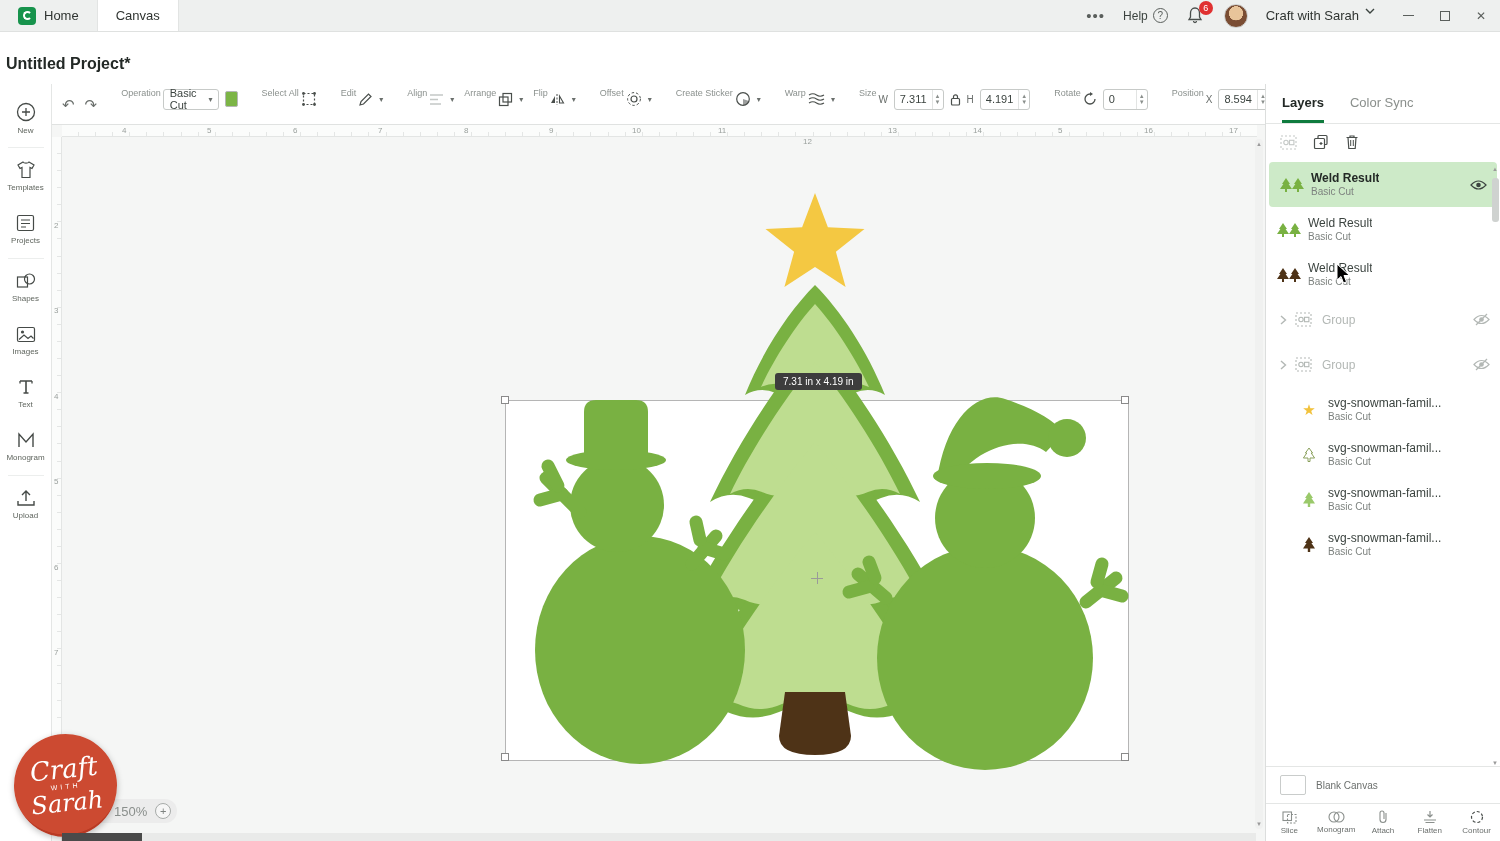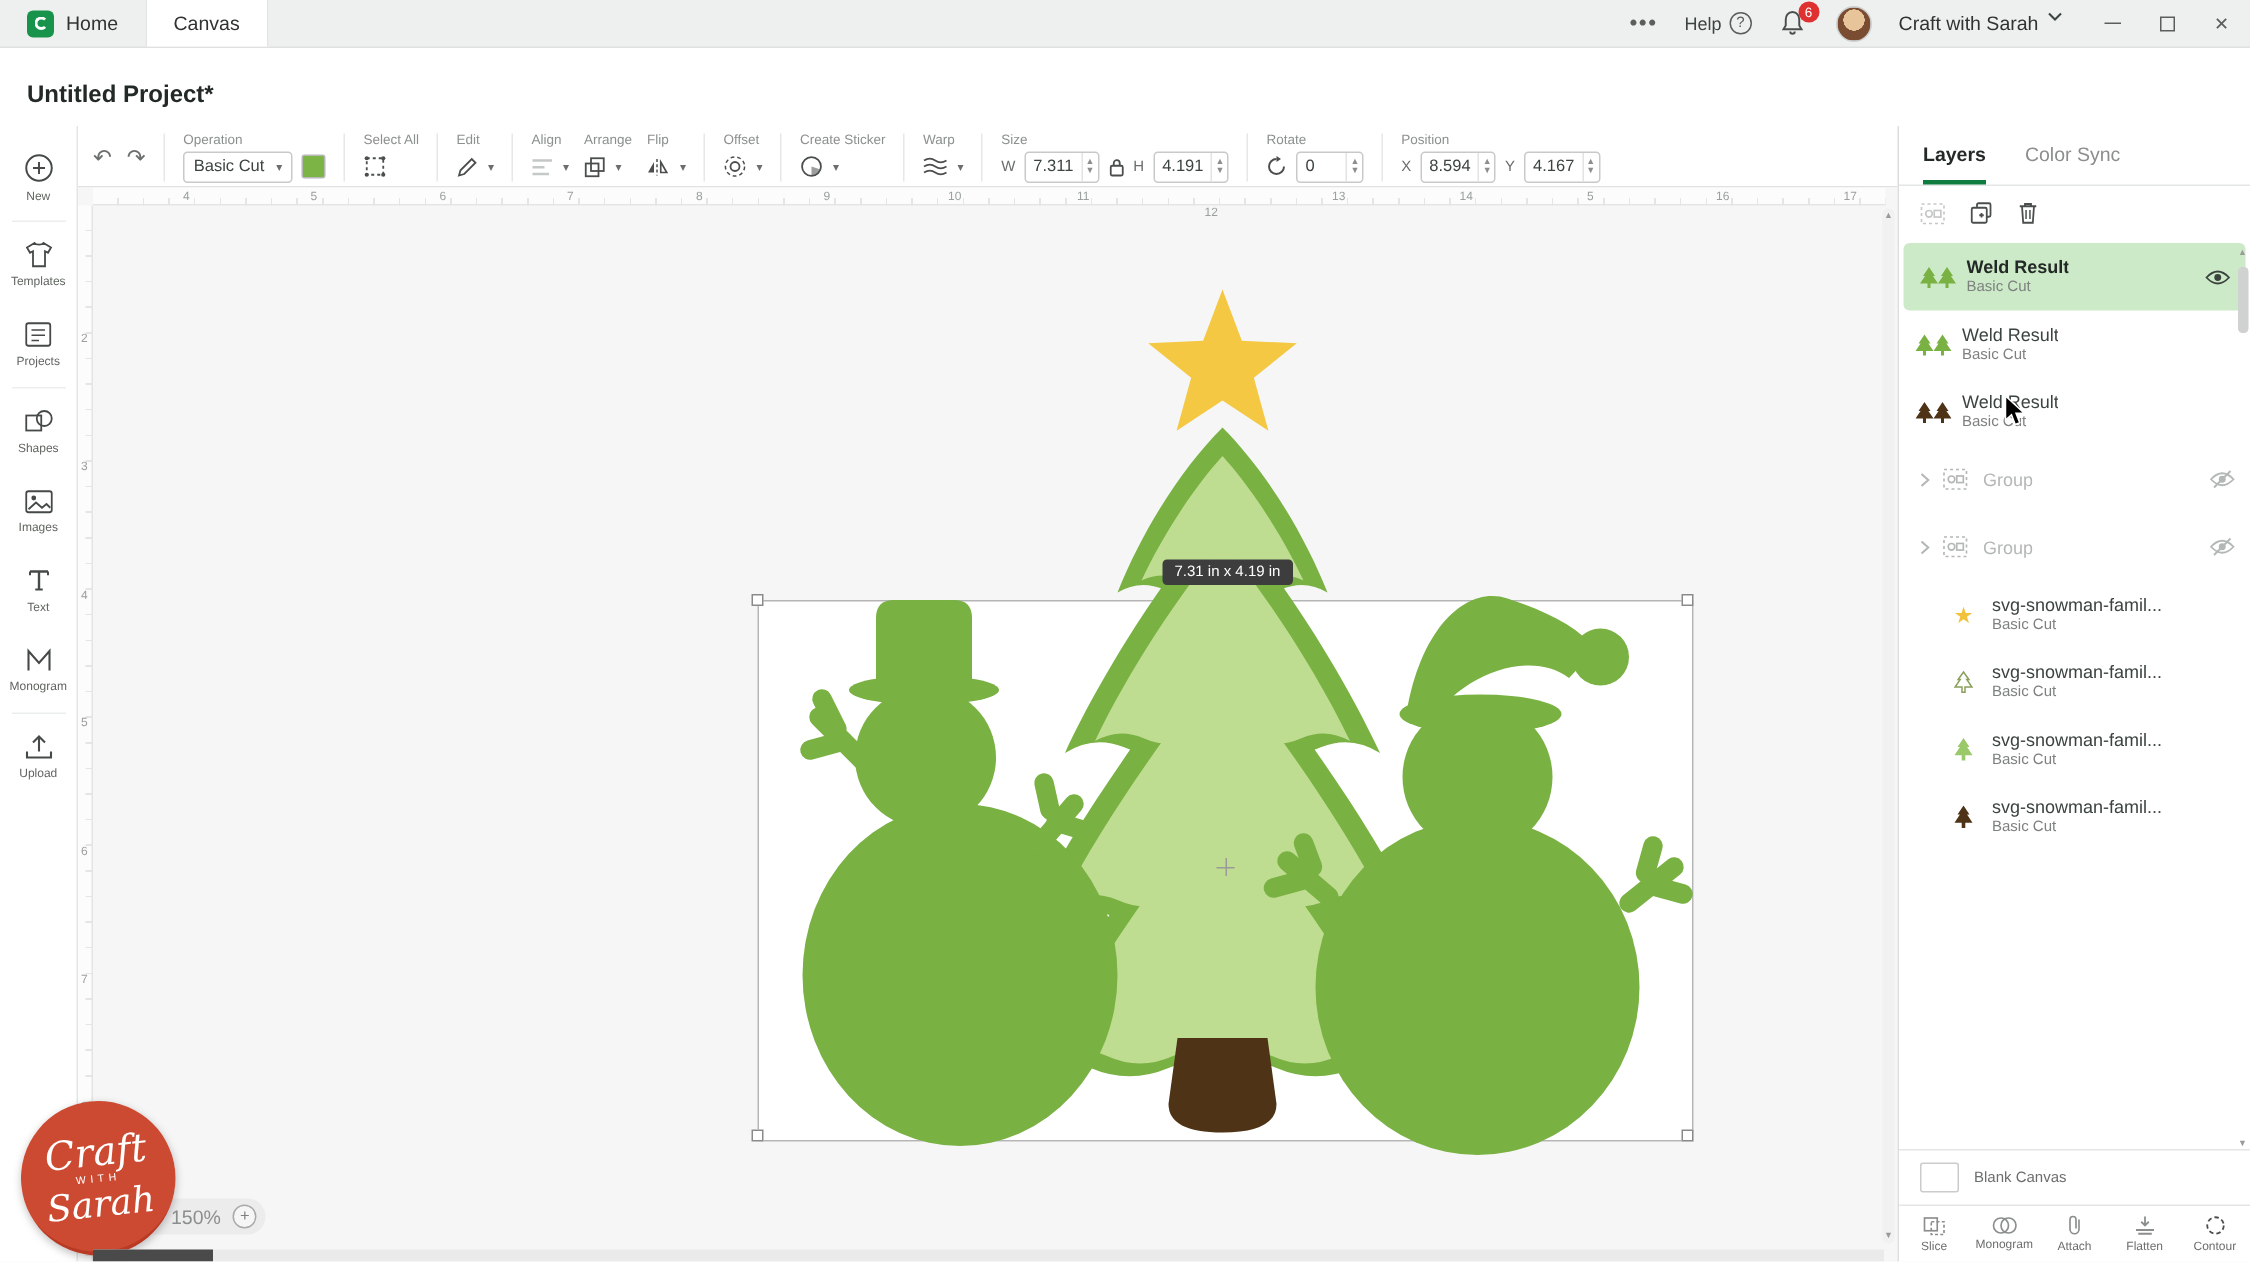--- a/index.html
+++ b/index.html
@@ -20,31 +20,31 @@
   .bellwrap{position:relative;width:20px;height:20px}
   .badge{position:absolute;top:-5px;right:-7px;min-width:14px;height:14px;border-radius:7px;background:#e03131;color:#fff;font-size:9px;display:flex;align-items:center;justify-content:center;padding:0 3px}
   .avatar{width:24px;height:24px;border-radius:50%;background:radial-gradient(circle at 50% 38%,#e8c49a 0 40%,#7a4d33 41% 100%);border:1px solid #cfd1d0}
   .account{display:flex;align-items:flex-start;gap:6px;font-size:13px;color:#2f3431}
   .winctl{display:flex;align-items:center;gap:26px;margin-left:10px;color:#5a5f5c}
   .minbar{width:11px;height:0;border-top:1.5px solid #5a5f5c}
   .maxbox{width:10px;height:10px;border:1.5px solid #5a5f5c}
   .closex{font-size:12px;line-height:1}
 
   
-  .projectbar{position:absolute;left:0;top:32px;width:1500px;height:64px;background:#fff;border-bottom:1px solid #e4e6e5;display:flex;align-items:center;padding:0 18px}
+  .projectbar{position:absolute;left:0;top:32px;width:1500px;height:64px;background:#fff;border-bottom:1px solid #e4e6e5;display:flex;align-items:center;padding:0 6px}
   .ptitle{font-size:16px;font-weight:700;color:#232926}
   .pright{margin-left:auto;display:flex;align-items:center;gap:26px}
   .plink{display:flex;align-items:center;gap:7px;font-size:13px;color:#3c4440}
   .makebtn{width:102px;height:31px;border-radius:16px;background:#0f7b3e;color:#fff;font-size:14px;border:none;display:flex;align-items:center;justify-content:center}
 
   
   .toolbar{position:absolute;left:52px;top:84px;width:1213px;height:41px;background:#fff;border-bottom:1px solid #e0e2e1;display:flex;align-items:flex-start;padding:4px 8px 0 10px;gap:10px}
   .histbtns{display:flex;gap:10px;align-items:center;height:34px}
   .histbtn{font-size:15px;color:#6a6f6c}
-  .tgroup{display:flex;flex-direction:column;gap:2px}
+  .tgroup{display:flex;flex-direction:row;gap:2px}
   .tlabel{font-size:9px;color:#8b918e;white-space:nowrap}
   .trow{display:flex;align-items:center;gap:6px;height:22px}
   .tdiv{width:1px;height:32px;background:#e6e8e7;margin:1px 2px 0}
   .dd{display:flex;align-items:center;gap:8px;border:1px solid #c7cac8;border-radius:3px;height:21px;padding:0 6px;font-size:11px;background:#fff}
   .caret{font-size:8px;color:#6a6f6c}
   .swatch{width:16px;height:16px;border:1px solid #b5b8b6;border-radius:2px;background:#7cb546}
   .ibtn{height:18px;display:flex;align-items:center;justify-content:center;color:#4a4f4c}
   .ibtn.dis{color:#c4c8c6}
   .numbox{display:flex;align-items:stretch;border:1px solid #c7cac8;border-radius:3px;height:21px;background:#fff}
   .numbox .val{padding:0 5px;font-size:11px;display:flex;align-items:center;min-width:32px}

